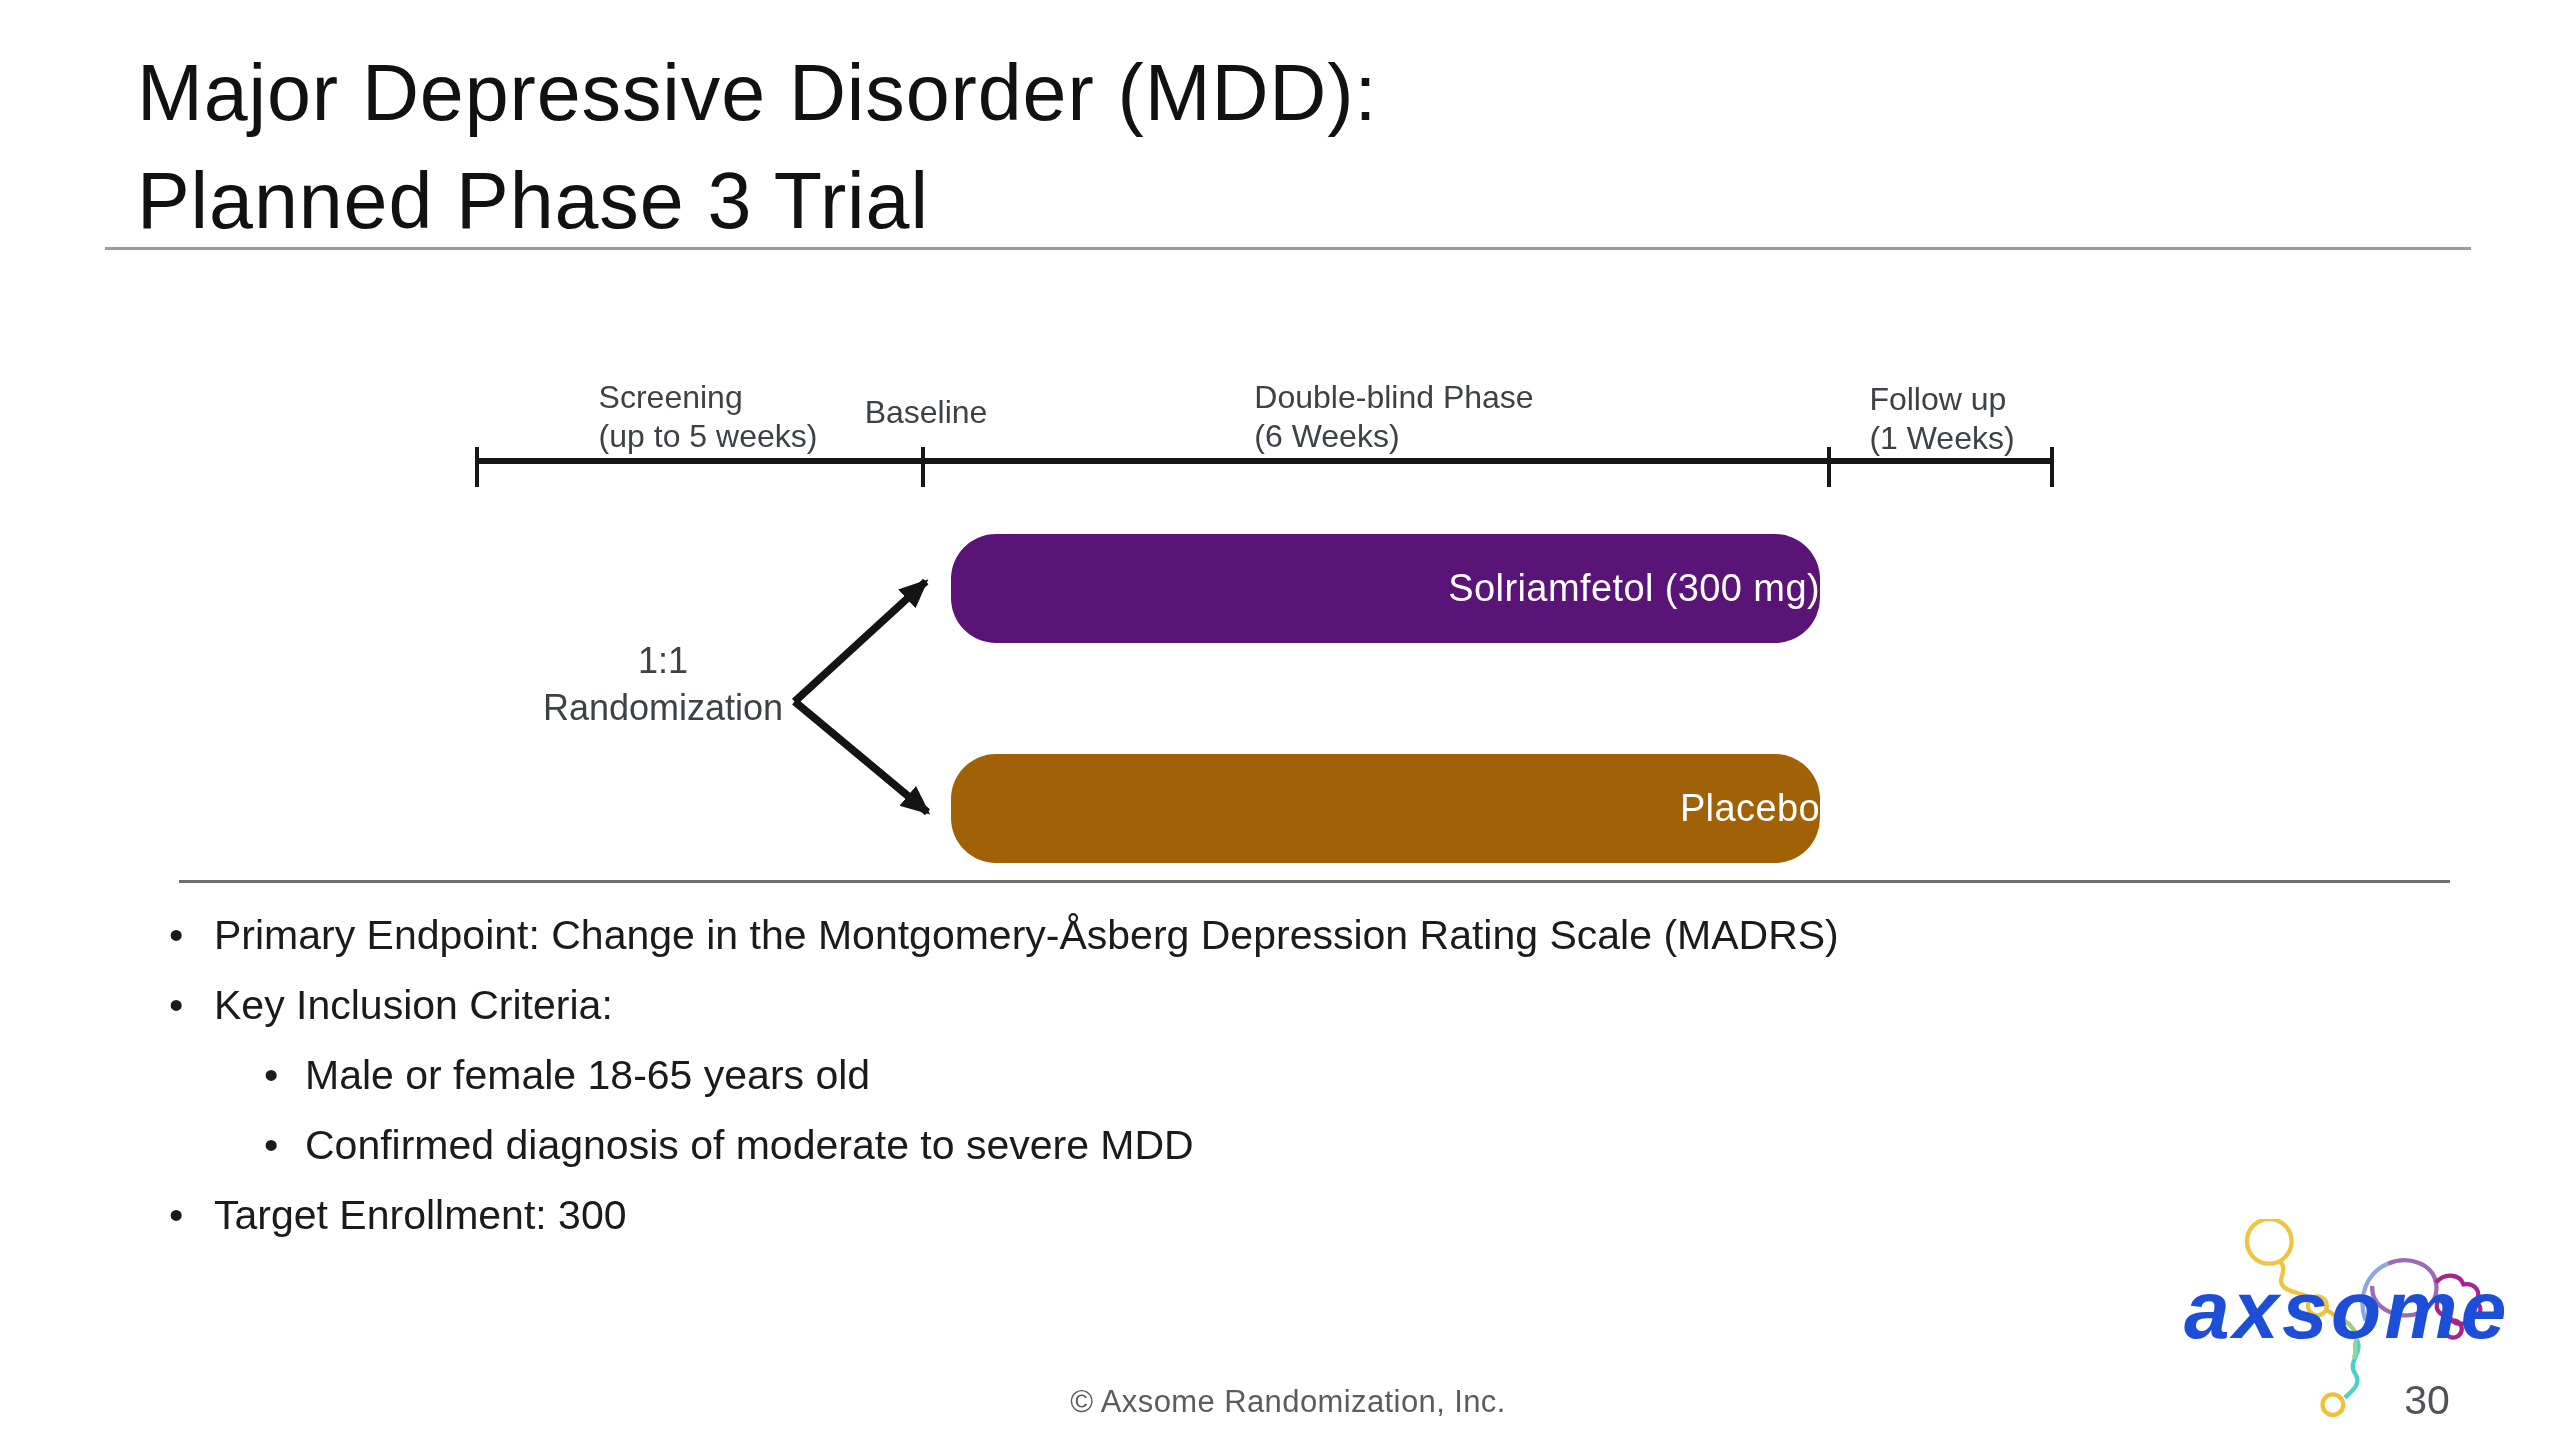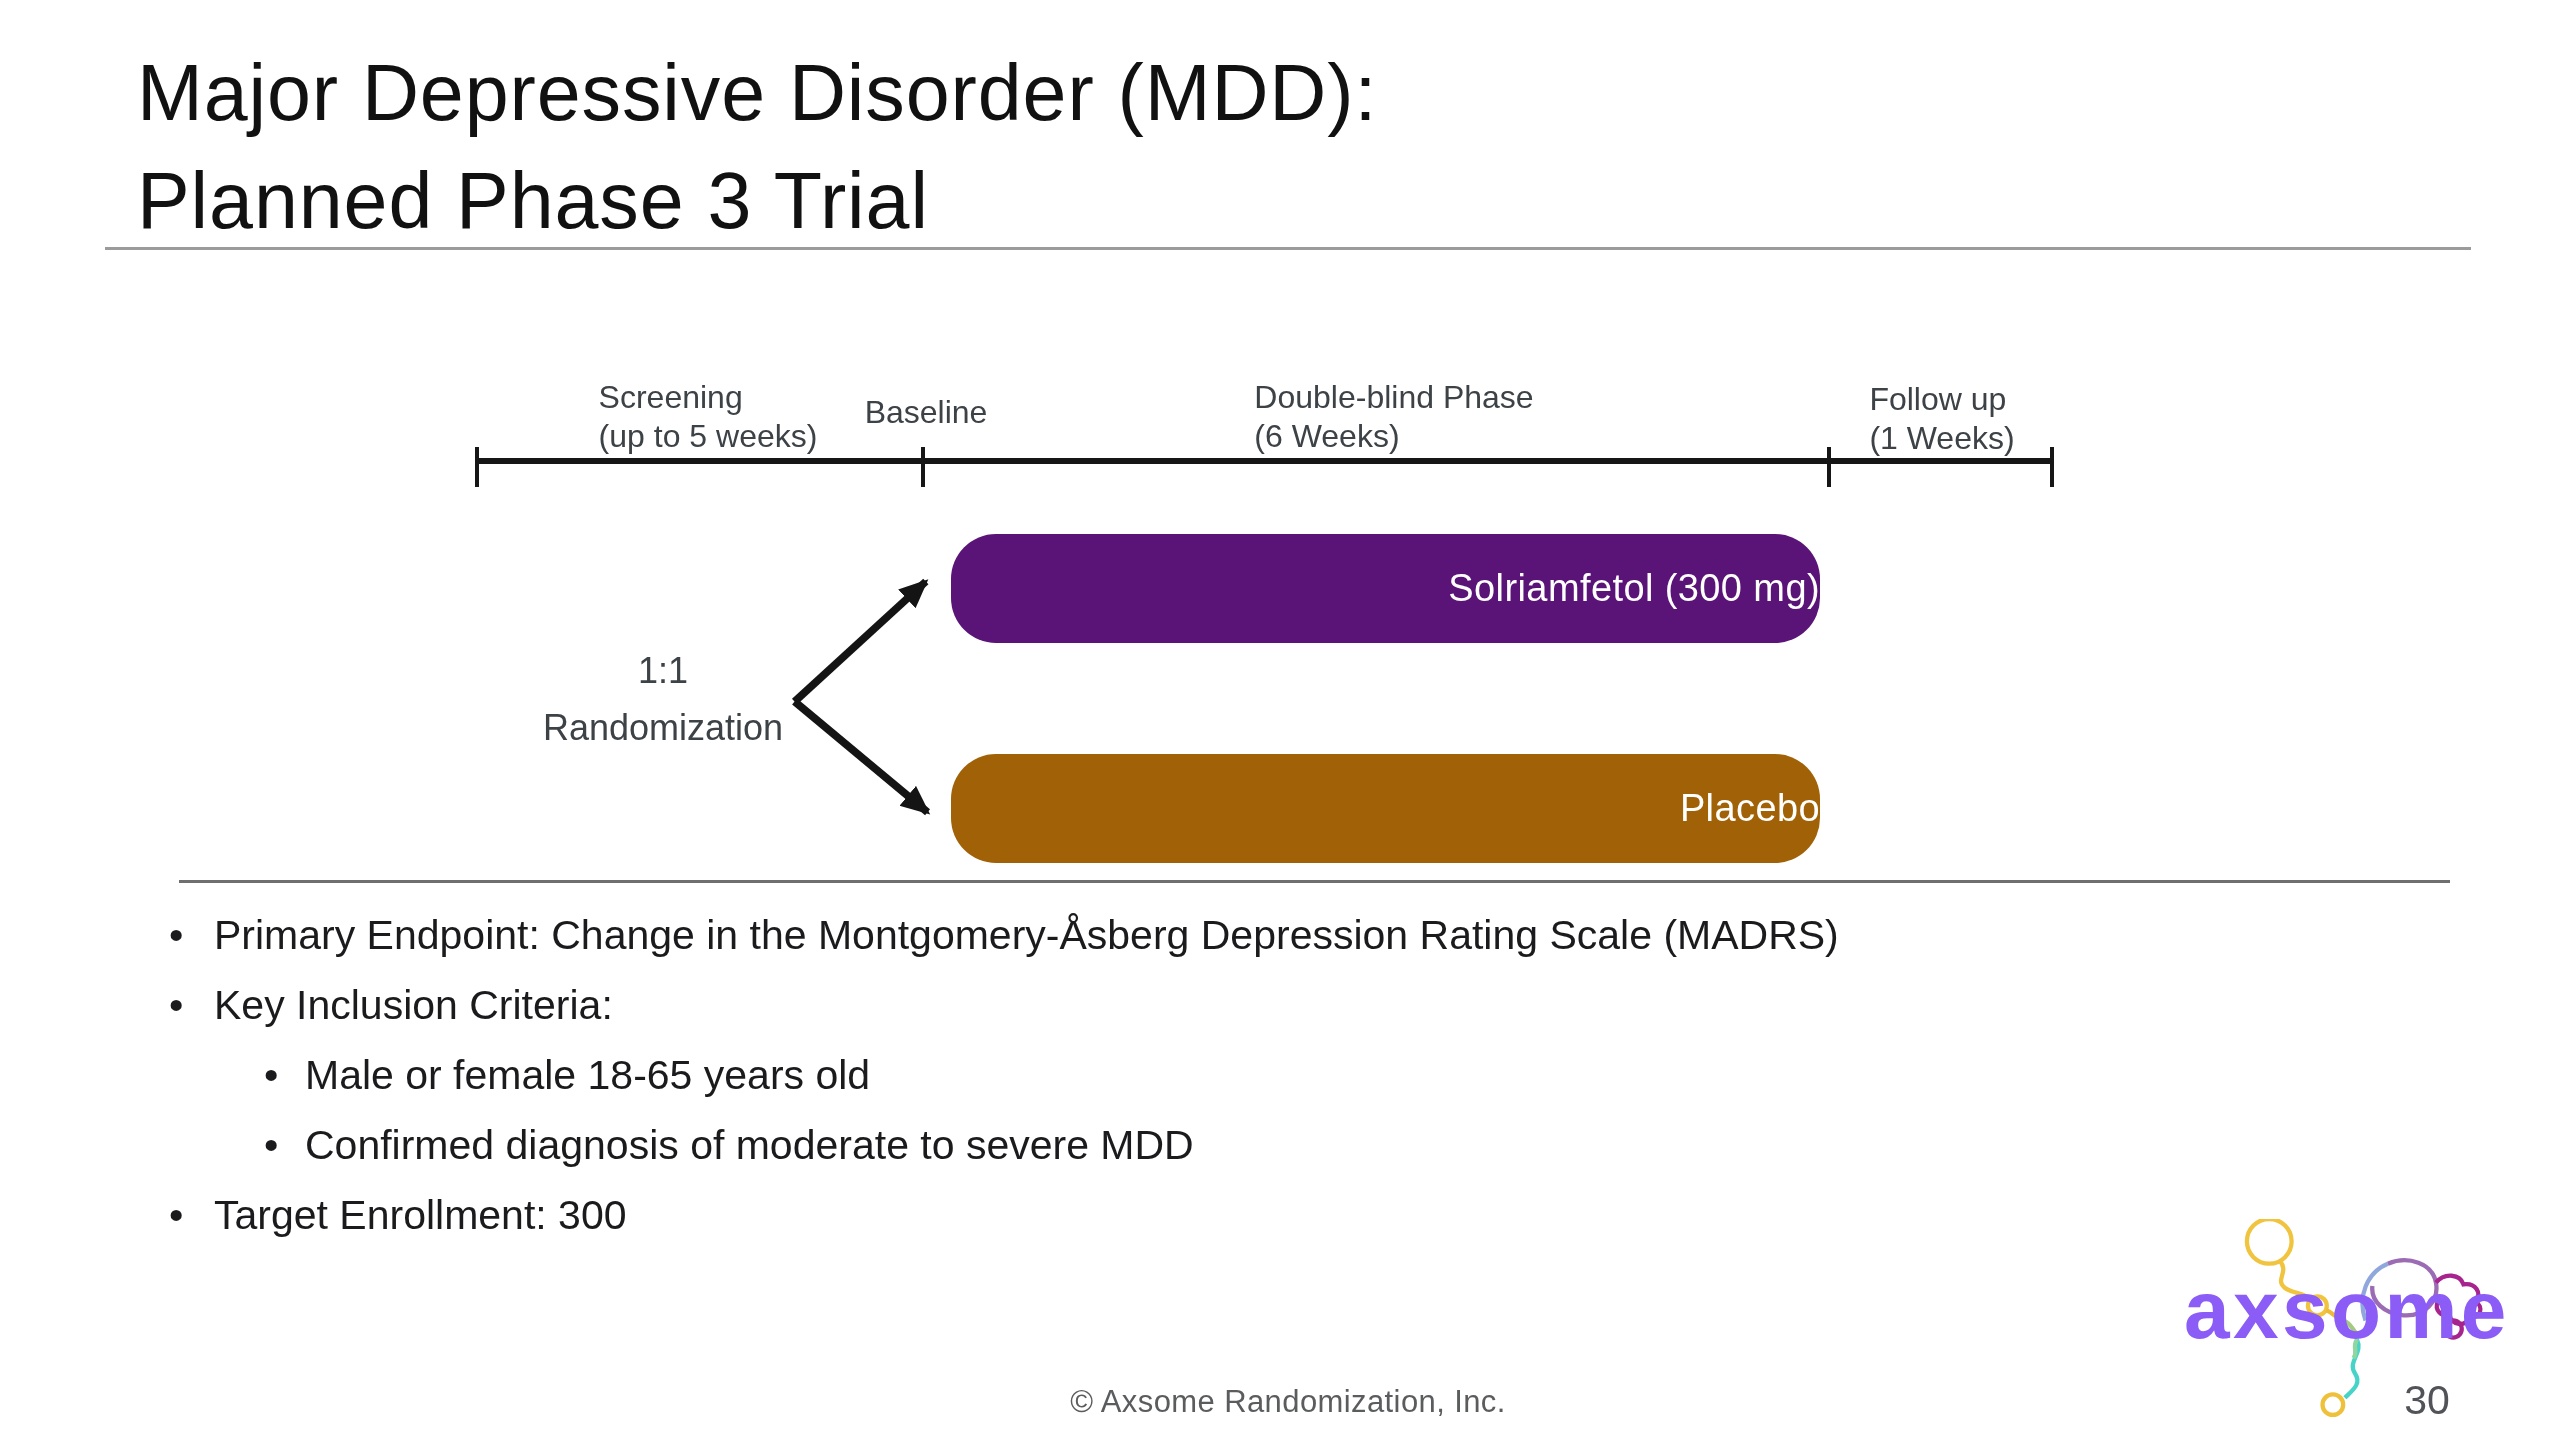--- a/index.html
+++ b/index.html
@@ -31,21 +31,21 @@
   .timeline-line { position:absolute; left:477px; top:458px; width:1576px; height:6px; background:#161616; }
   .tick { position:absolute; top:447px; width:4.3px; height:40px; background:#161616; }
   .tick-1 { left:475px; }
   .tick-2 { left:921px; }
   .tick-3 { left:1827px; }
   .tick-4 { left:2050px; }
 
   
   .rand-label { position:absolute; left:663px; top:637px; transform:translateX(-50%);
                 text-align:center; font-size:36px; line-height:47px; color:#3d4247; }
-  .rand-label .l { display:block; white-space:nowrap;margin-top:10px; }
+  .rand-label .l { display:block; white-space:nowrap; }
 
   
   .arrows { position:absolute; left:756px; top:524px; }
 
   
   .pill { position:absolute; left:951px; width:869px; height:109px; border-radius:45px;
           display:flex; align-items:center; justify-content:flex-end;
           color:#ffffff; font-size:38px; letter-spacing:0.4px; }
   .pill-top    { top:534px; }
   .pill-bottom { top:754px; }
@@ -59,21 +59,21 @@
   .bullets li.l2 { margin-left:95px; }
   .bullets li.l2 .marker { width:41px; flex:0 0 41px; }
 
   
   .footer-copyright { position:absolute; left:1288px; top:1384px; transform:translateX(-50%);
                       font-size:31px; color:#5b5c5e; letter-spacing:0.4px; white-space:nowrap; }
 
   
   .logo-art { position:absolute; left:2228px; top:1219px; }
   .wordmark { position:absolute; left:2184px; top:1269px; font-size:82px; font-weight:800;
-              letter-spacing:3.4px; color:#8b5cf6; line-height:82px; }
+              letter-spacing:3.4px; color:#1d4ed8; line-height:82px;font-style:italic; }
   .page-number { position:absolute; left:2401px; top:1377px; width:52px; text-align:center;
                  font-size:41px; color:#515358; }
 </style>
 </head>
 <body>
 
 <div class="slide">
 
   <h1 class="title">
     <span class="line">Major Depressive Disorder (MDD):</span>

